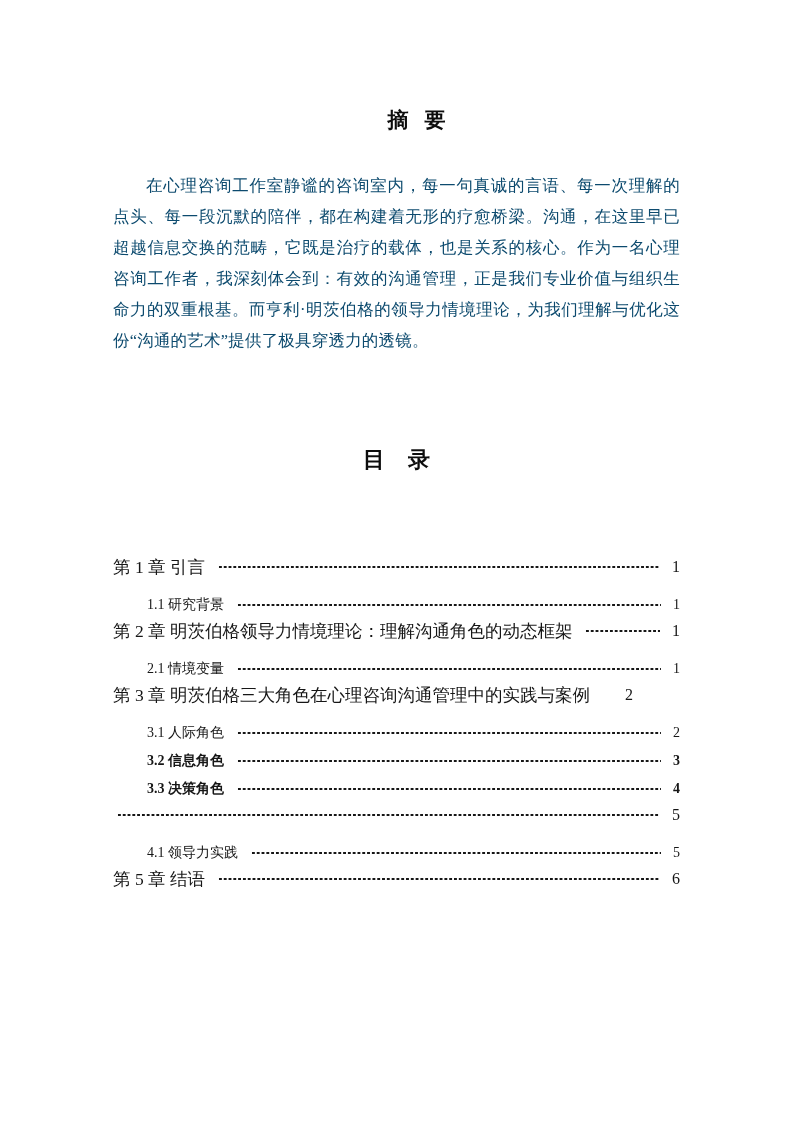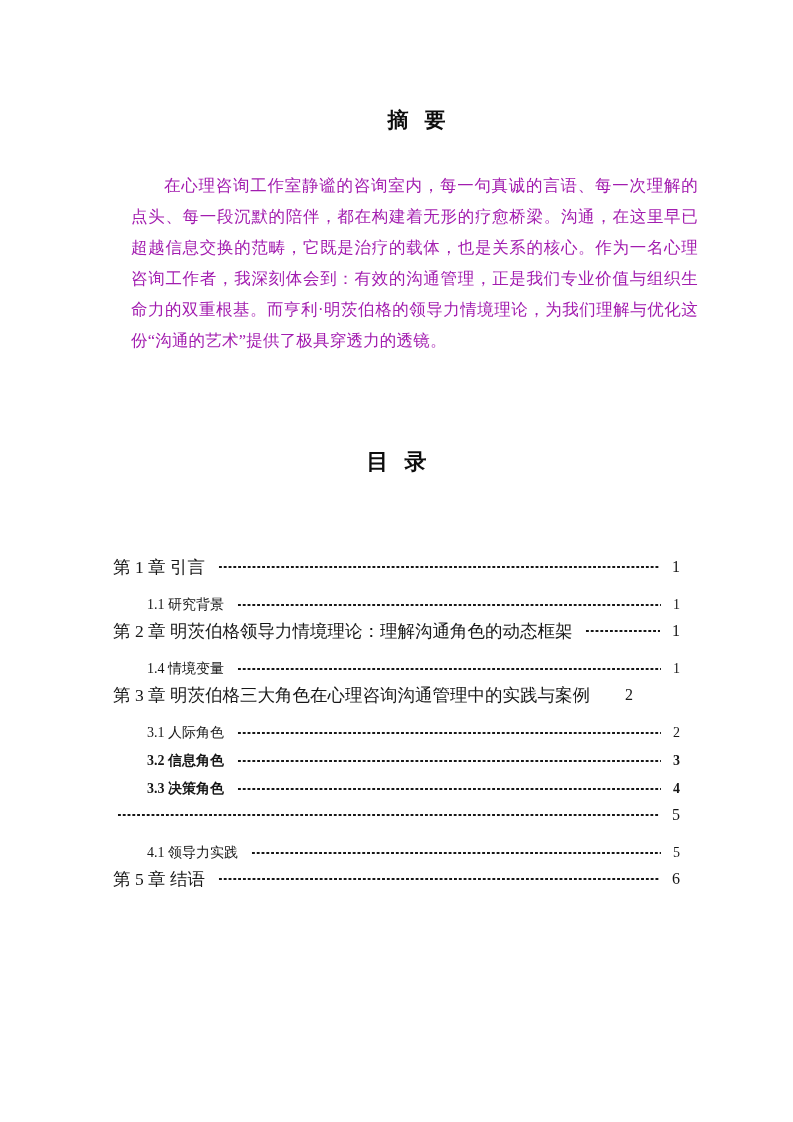--- a/index.html
+++ b/index.html
@@ -26,36 +26,36 @@
     font-weight: bold;
     font-size: 21px;
     line-height: 28px;
     word-spacing: 10px;
     color: #0d0d0d;
     margin-left: 40px;
   }
   .abstract-paragraph {
     position: absolute;
     top: 170px;
-    left: 131px;
+    left: 113px;
     width: 567px;
     font-size: 16.5px;
     line-height: 31px;
     text-align: justify;
     text-indent: 33px;
     letter-spacing: 0.2px;
-    color: #a21caf;
+    color: #0c4a6e;
   }
   .toc-title {
     position: absolute;
     top: 447px;
     left: 0;
     right: 0;
     text-align: center;
-    font-family: Liberation Sans, sans-serif;
+    font-family: Liberation Mono, monospace;
     font-weight: bold;
     font-size: 22px;
     line-height: 30px;
     word-spacing: 10px;
     color: #0d0d0d;
   }
   .toc-list {
     position: absolute;
     top: 552px;
     left: 113px;
@@ -129,21 +129,21 @@
         <span class="toc-label">1.1 研究背景</span>
         <span class="toc-leader"></span>
         <span class="toc-page">1</span>
       </div>
       <div class="toc-row chapter">
         <span class="toc-label">第 2 章 明茨伯格领导力情境理论：理解沟通角色的动态框架</span>
         <span class="toc-leader"></span>
         <span class="toc-page">1</span>
       </div>
       <div class="toc-row sub">
-        <span class="toc-label">1.4 情境变量</span>
+        <span class="toc-label">2.1 情境变量</span>
         <span class="toc-leader"></span>
         <span class="toc-page">1</span>
       </div>
       <div class="toc-row chapter no-leader">
         <span class="toc-label">第 3 章 明茨伯格三大角色在心理咨询沟通管理中的实践与案例</span>
         <span class="toc-leader"></span>
         <span class="toc-page">2</span>
       </div>
       <div class="toc-row sub">
         <span class="toc-label">3.1 人际角色</span>

